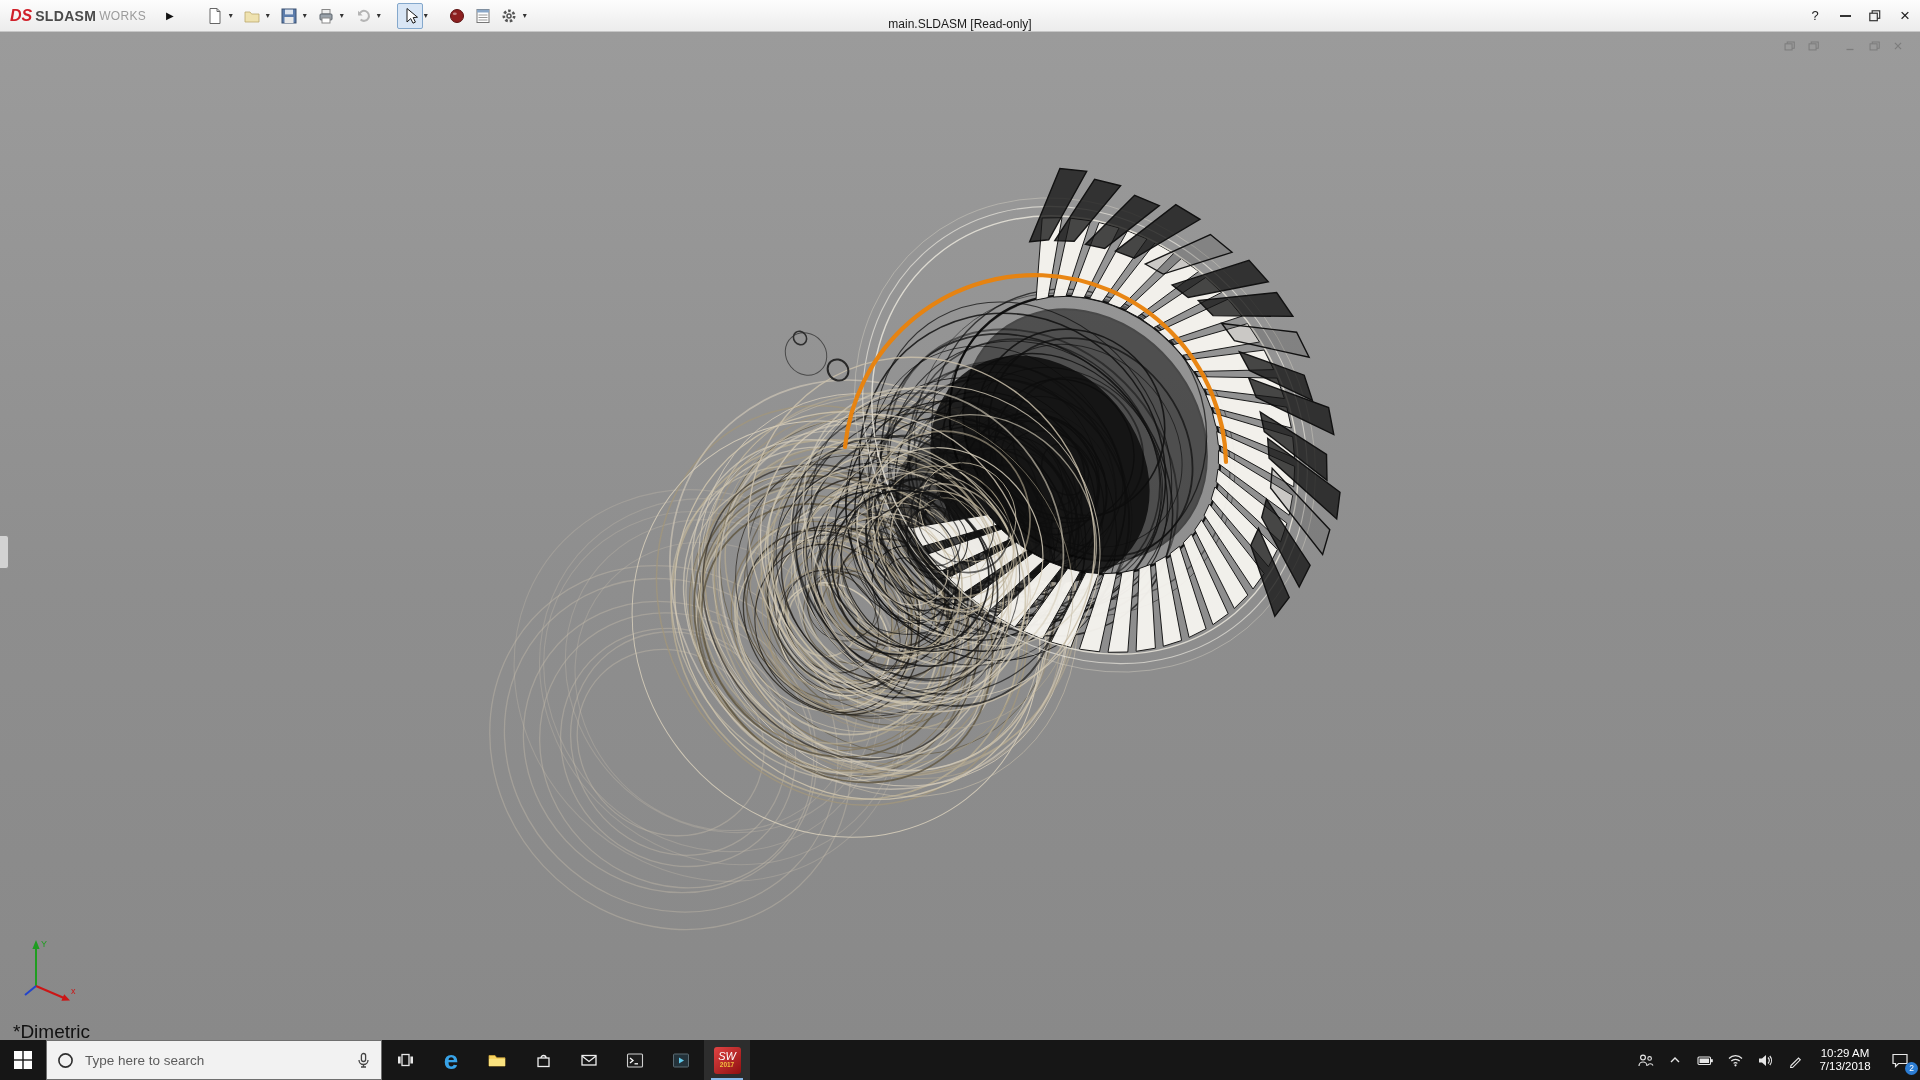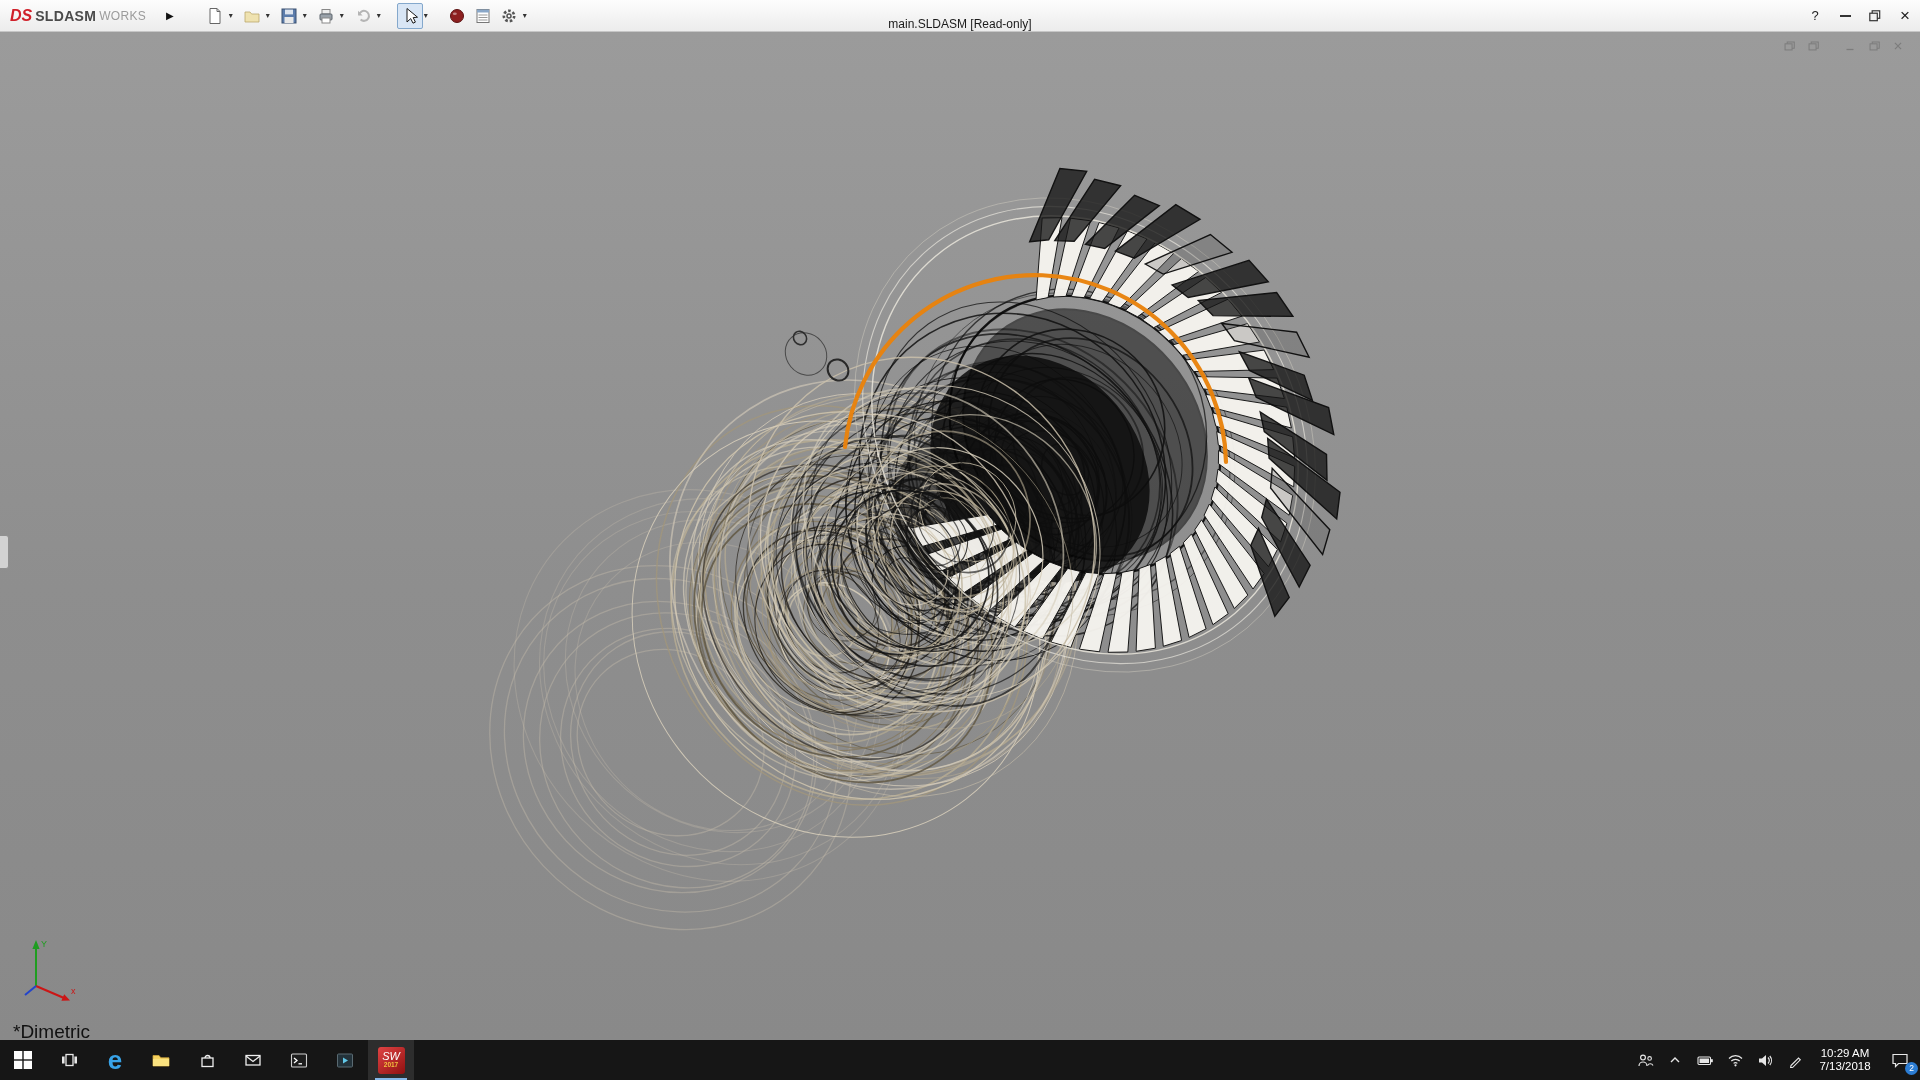--- a/index.html
+++ b/index.html
@@ -495,20 +495,30 @@
 <footer class="taskbar">
   <button class="tb-start">
     <svg width="18" height="18" viewBox="0 0 18 18">
       <rect x="0" y="0" width="8.3" height="8.3" fill="#fdfdfd"></rect>
       <rect x="9.7" y="0" width="8.3" height="8.3" fill="#fdfdfd"></rect>
       <rect x="0" y="9.7" width="8.3" height="8.3" fill="#fdfdfd"></rect>
       <rect x="9.7" y="9.7" width="8.3" height="8.3" fill="#fdfdfd"></rect>
     </svg>
   </button>
 
+  <div class="search-box">
+    <svg width="17" height="17" viewBox="0 0 17 17">
+      <circle cx="8.5" cy="8.5" r="6.6" fill="none" stroke="#2f2f2f" stroke-width="1.6"></circle>
+    </svg>
+    <input class="search-input" type="text" placeholder="Type here to search" style="">
+    <svg width="15" height="17" viewBox="0 0 15 17">
+      <rect x="5.4" y="1.5" width="4.2" height="8" rx="2.1" fill="none" stroke="#444" stroke-width="1.3"></rect>
+      <path d="M3 8 a4.5 4.5 0 0 0 9 0 M7.5 12.5 V15 M5 15 h5" fill="none" stroke="#444" stroke-width="1.3"></path>
+    </svg>
+  </div>
 
   <button class="app-slot">
     <svg width="17" height="16" viewBox="0 0 17 16">
       <rect x="1" y="4.5" width="2.6" height="7" fill="#e8e8e8"></rect>
       <rect x="13.4" y="4.5" width="2.6" height="7" fill="#e8e8e8"></rect>
       <rect x="5" y="2.5" width="7" height="11" fill="none" stroke="#e8e8e8" stroke-width="1.3"></rect>
     </svg>
   </button>
 
   <button class="app-slot">

